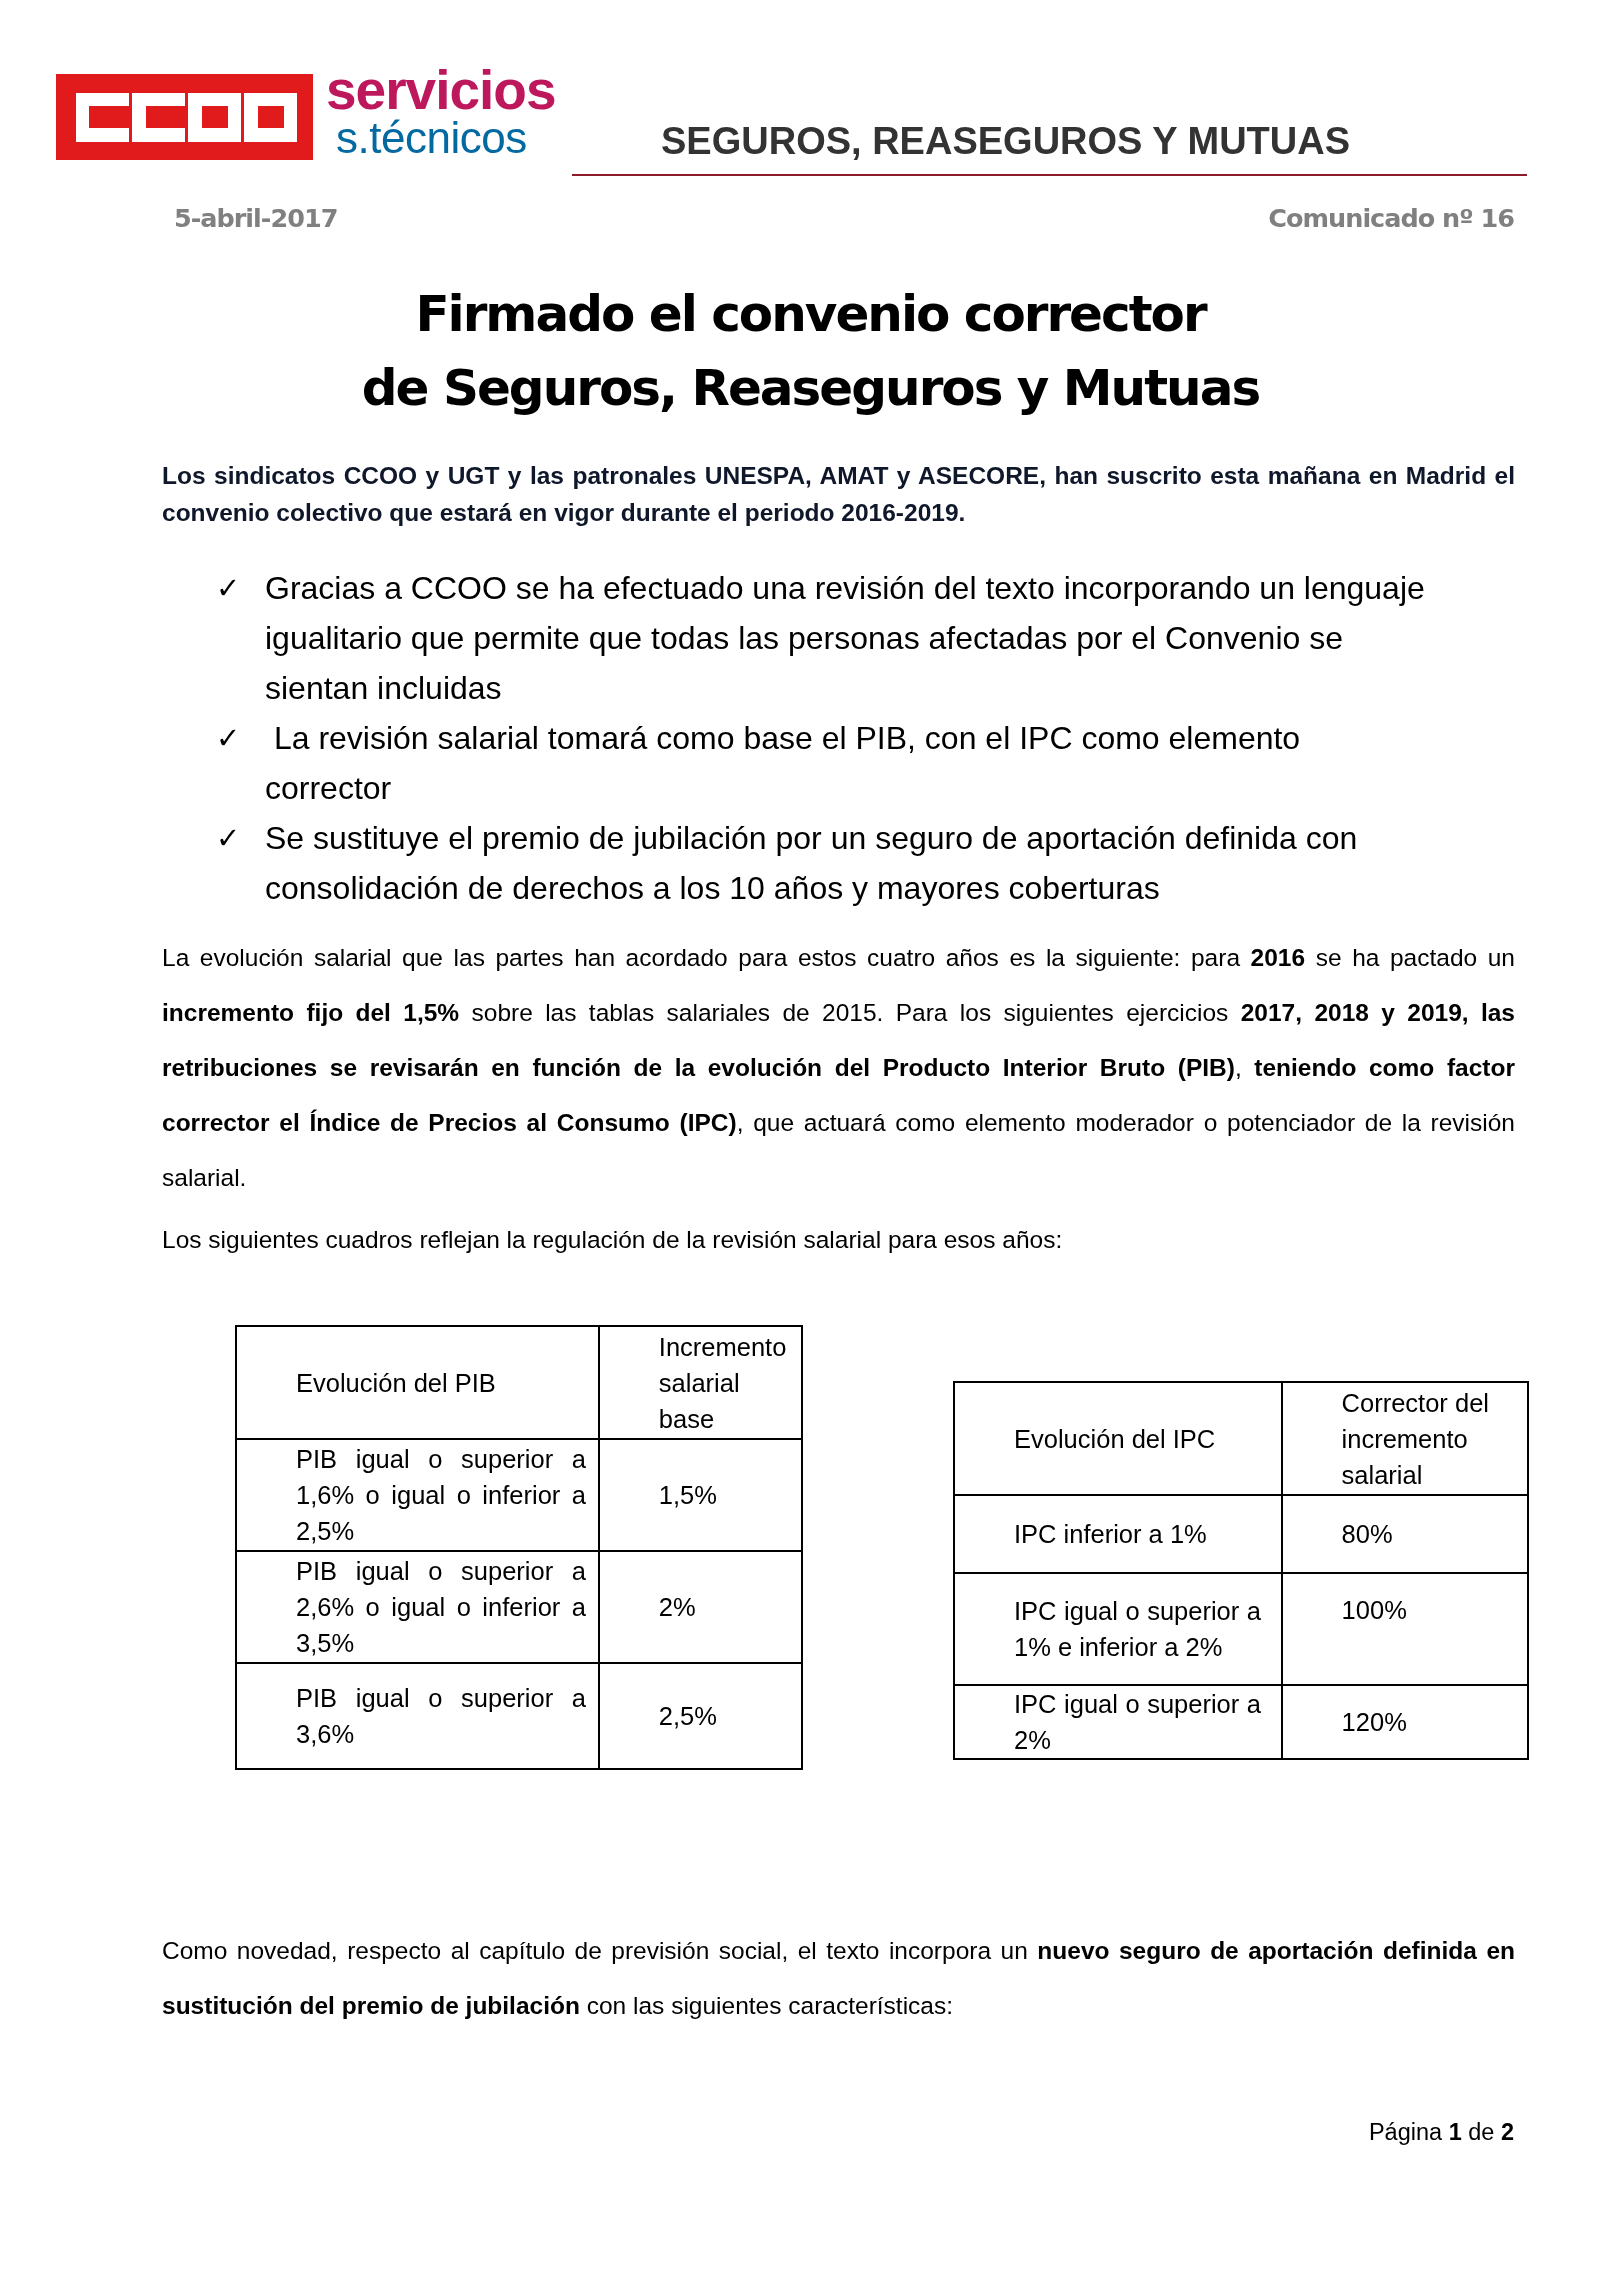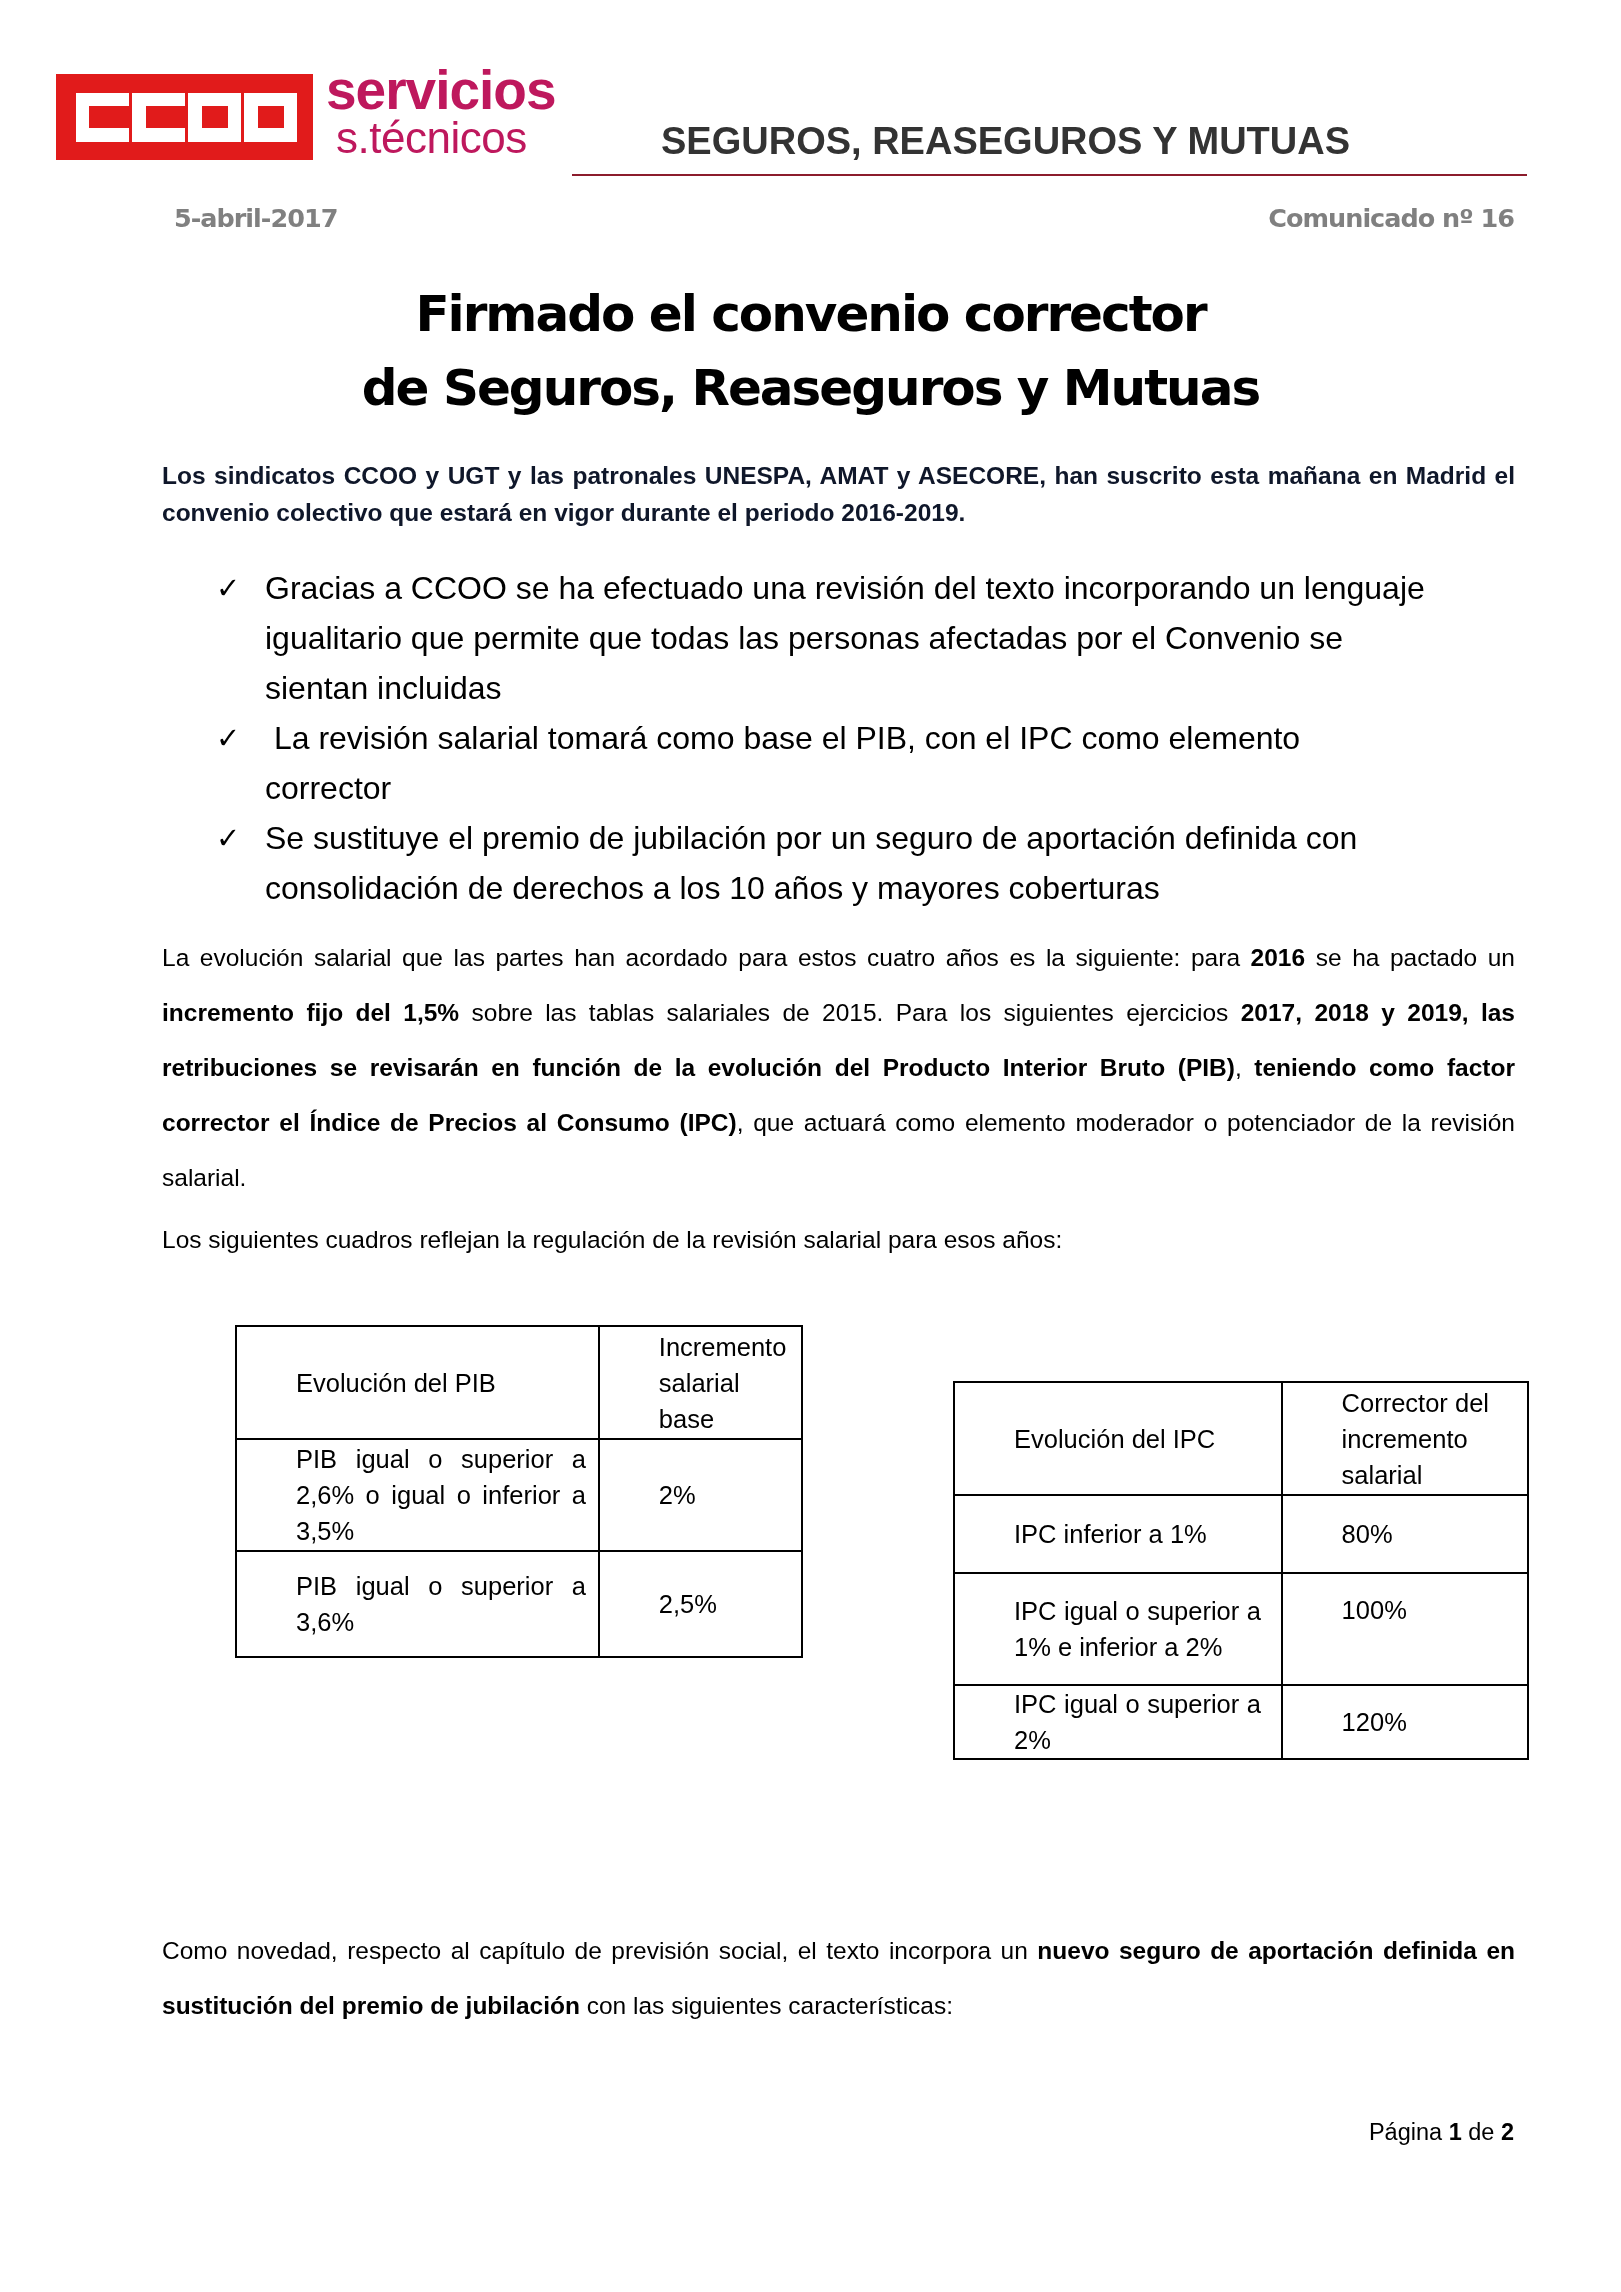--- a/index.html
+++ b/index.html
@@ -4,21 +4,21 @@
 <style>
   html, body { margin:0; padding:0; background:#ffffff; }
   body { width:1621px; height:2293px; position:relative; overflow:hidden;
          font-family:"Liberation Sans", sans-serif; color:#000; }
   .abs { position:absolute; }
 
   
   .logo-box { left:56px; top:74px; width:257px; height:86px; background:#e11b1b; }
   .logo-box .gl { position:absolute; background:#fff; }
   .brand1 { left:326px; top:63px; font-size:55px; font-weight:bold; color:#be185d; letter-spacing:-1px; line-height:1; }
-  .brand2 { left:336px; top:116px; font-size:44px; color:#be185d; line-height:1; letter-spacing:-0.5px; }
+  .brand2 { left:336px; top:116px; font-size:44px; color:#0369a1; line-height:1; letter-spacing:-0.5px; }
   .section-title { left:661px; top:122px; font-size:38px; font-weight:bold; color:#333; letter-spacing:0px; line-height:1; }
   .rule { left:572px; top:174px; width:955px; height:2px; background:#8c1c2c; }
 
   .meta { top:203px; font-size:25.5px; font-weight:bold; color:#808080; font-family:"DejaVu Sans", sans-serif; letter-spacing:-1px; }
   .date { left:174px; }
   .comm { right:107px; }
 
   .headline { left:0; width:1621px; text-align:center; font-size:50px; font-weight:bold; font-family:"DejaVu Sans", sans-serif; letter-spacing:-2px; line-height:74px; top:277px; }
 
   .lead { left:162px; width:1353px; top:457px; font-size:24.5px; line-height:37px; color:#0f172a; font-weight:bold; text-align:justify; text-align-last:left; font-family:"Liberation Sans", sans-serif; }
@@ -109,20 +109,24 @@
 <div class="abs para p1"><span>La evolución salarial que las partes han acordado para estos cuatro años es la siguiente: para </span><b>2016</b><span> se ha pactado un </span><b>incremento fijo del 1,5%</b><span> sobre las tablas salariales de 2015. Para los siguientes ejercicios </span><b>2017, 2018 y 2019, las retribuciones se revisarán en función de la evolución del Producto Interior Bruto (PIB)</b><span>, </span><b>teniendo como factor corrector el Índice de Precios al Consumo (IPC)</b><span>, que actuará como elemento moderador o potenciador de la revisión salarial.</span></div>
 
 <div class="abs para p2">Los siguientes cuadros reflejan la regulación de la revisión salarial para esos años:</div>
 
 <table class="t t1">
   <tbody>
       <tr class="h">
     <td class="c1">Evolución del PIB</td>
     <td class="c2">Incremento salarial base</td>
   </tr>
+  <tr class="r2">
+    <td class="c1">PIB igual o superior a 1,6% o igual o inferior a 2,5%</td>
+    <td class="c2">1,5%</td>
+  </tr>
   <tr class="r3">
     <td class="c1">PIB igual o superior a 2,6% o igual o inferior a 3,5%</td>
     <td class="c2">2%</td>
   </tr>
   <tr class="r4">
     <td class="c1">PIB igual o superior a 3,6%</td>
     <td class="c2">2,5%</td>
   </tr>
 </tbody>
   </table>

